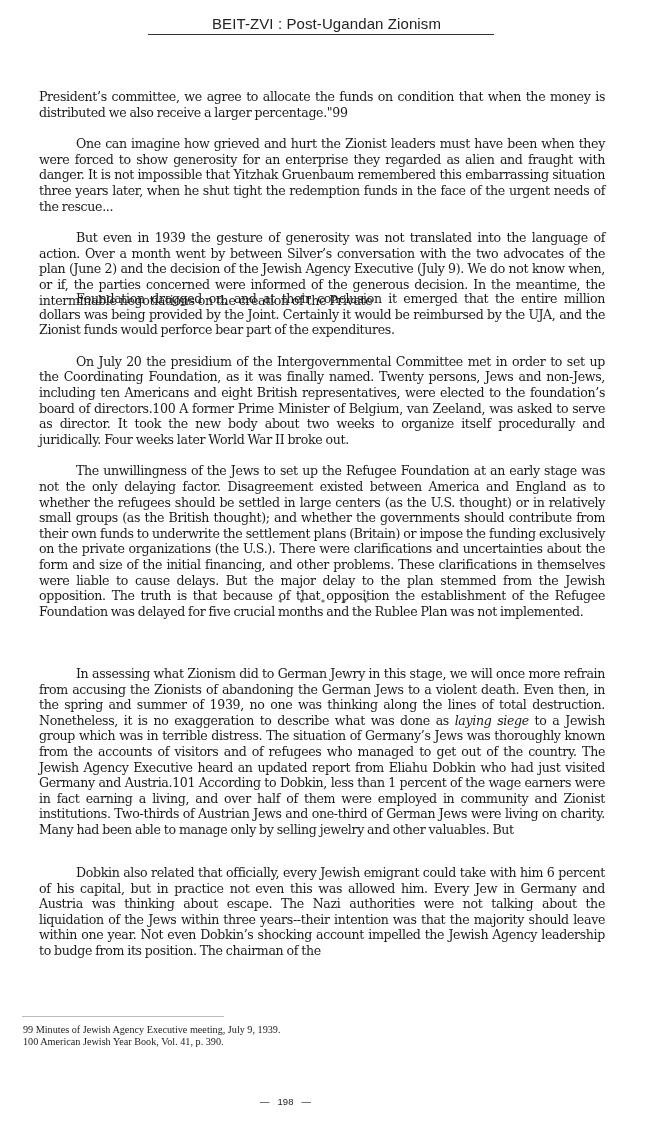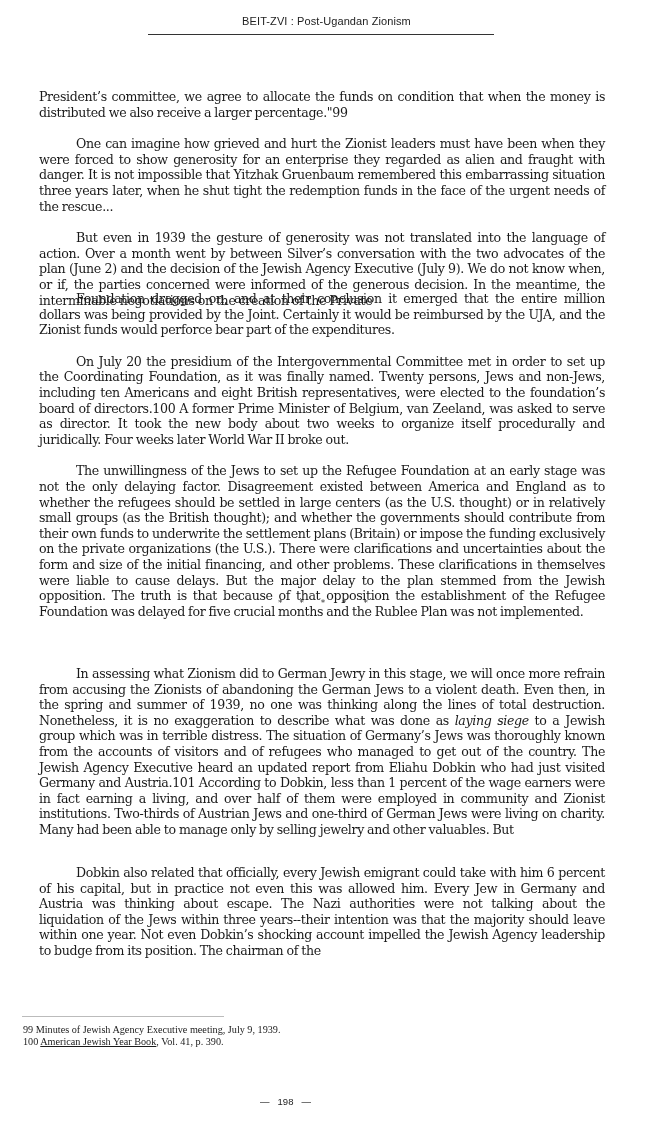--- a/index.html
+++ b/index.html
@@ -14,21 +14,21 @@
       overflow: hidden;
       color: #1a1a1a;
     }
     .running-head {
       position: absolute;
       left: 0;
       top: 15px;
       width: 653px;
       text-align: center;
       font-family: "Liberation Sans", sans-serif;
-      font-size: 11px;
+      font-size: 15px;
       color: #222;
       letter-spacing: 0.1px;
     }
     .head-rule {
       position: absolute;
       left: 148px;
       top: 34px;
       width: 346px;
       height: 0;
       border-top: 1px solid #333;
@@ -81,21 +81,20 @@
       width: 560px;
       font-family: "Liberation Serif", serif;
       font-size: 10.2px;
       line-height: 12.2px;
       color: #1a1a1a;
     }
     .footnotes div {
       white-space: nowrap;
     }
     .footnotes .ul {
-      text-decoration: underline;
       margin-top: 6px;
     }
     .page-number {
       position: absolute;
       left: 0;
       top: 1096px;
       width: 571px;
       text-align: center;
       font-family: "Liberation Sans", sans-serif;
       font-size: 9.5px;

